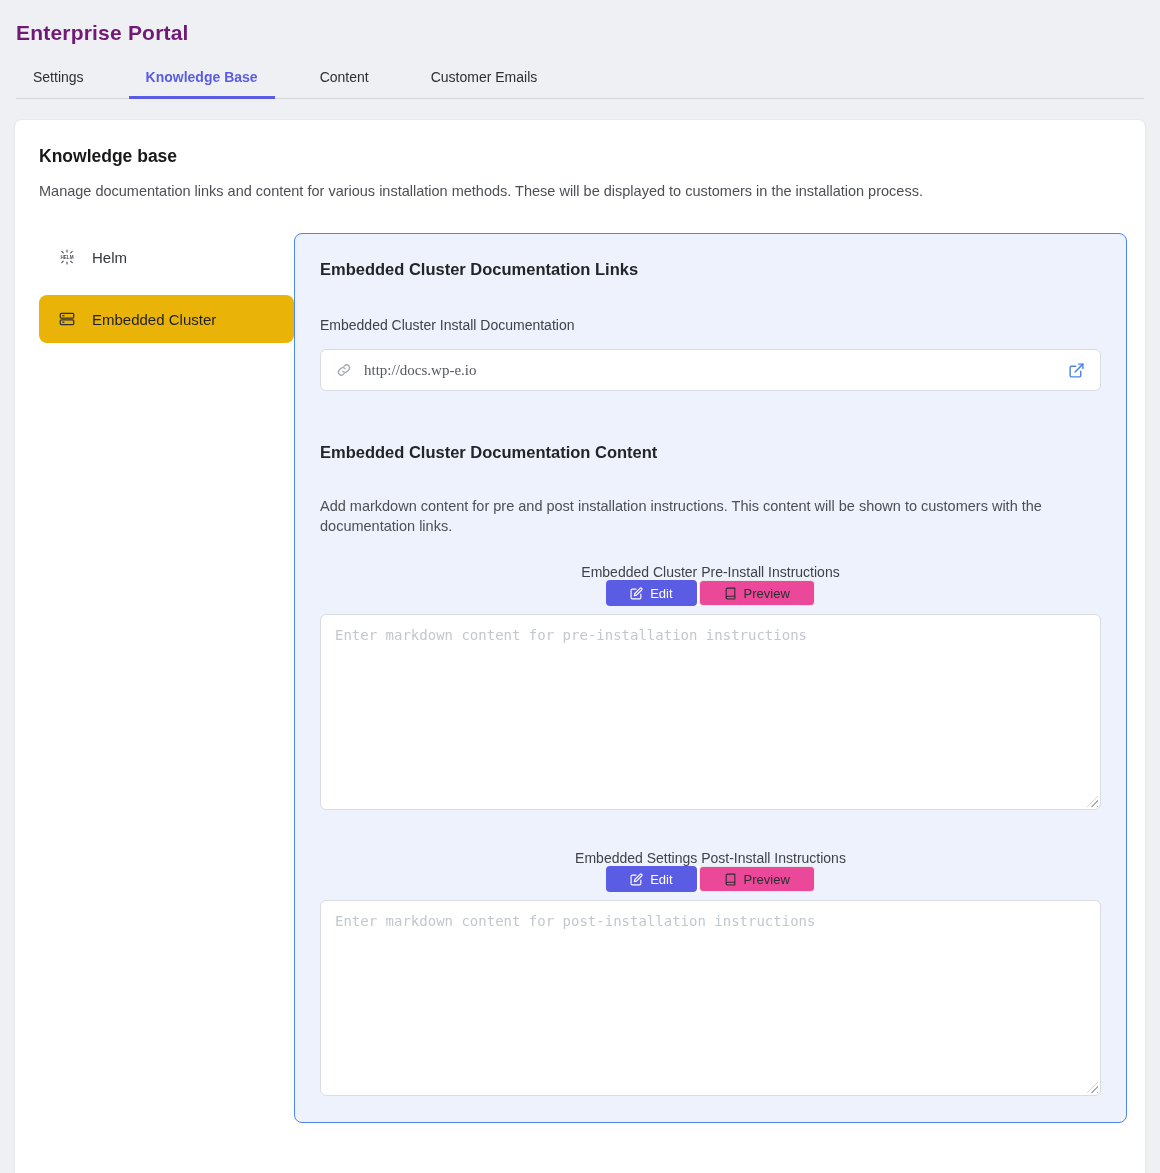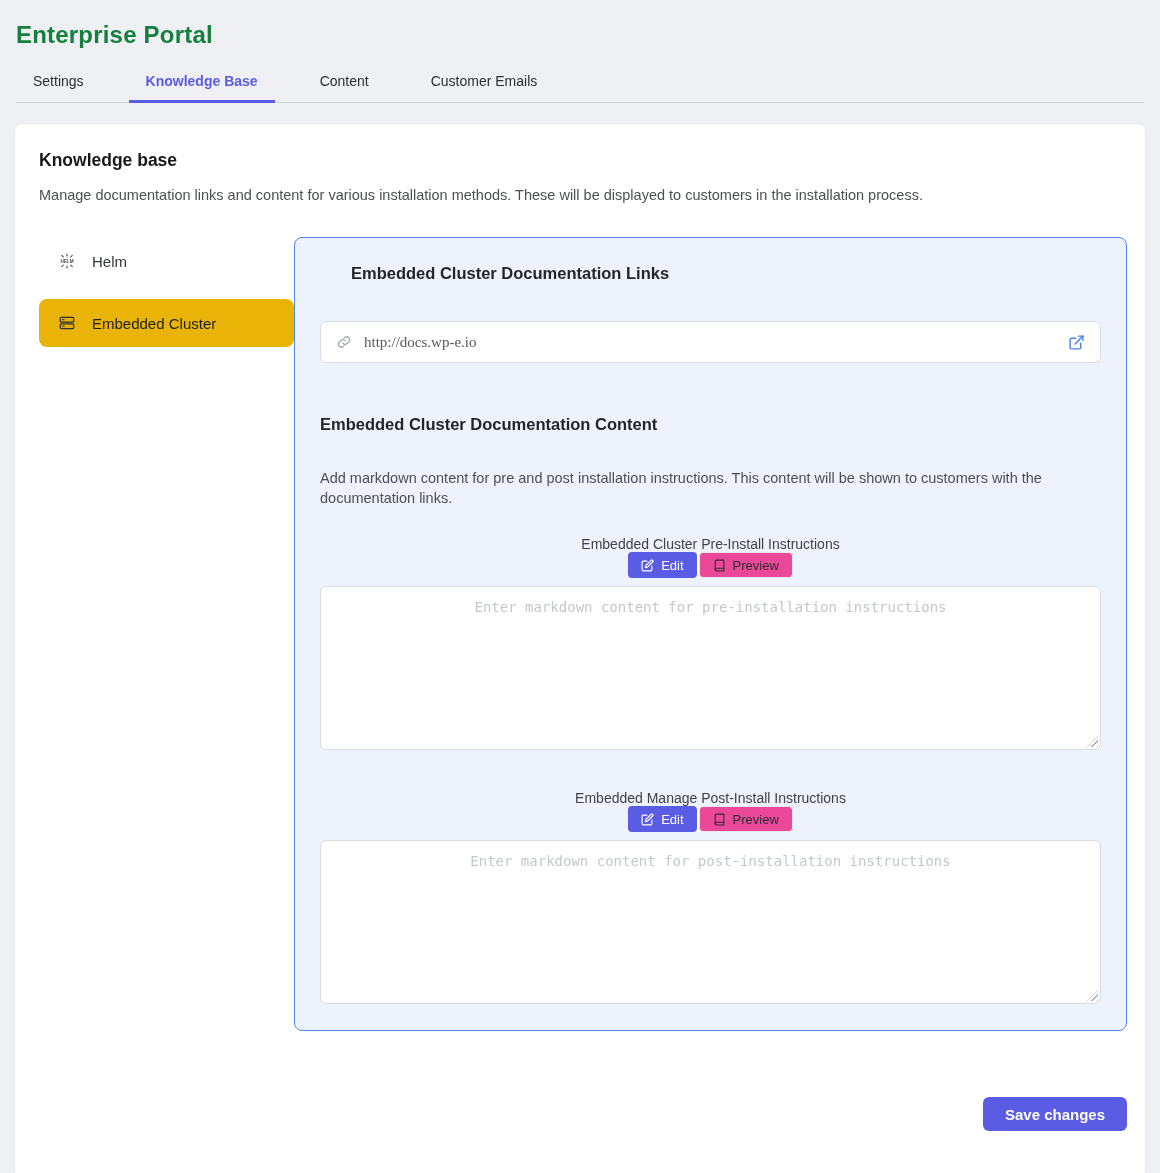--- a/index.html
+++ b/index.html
@@ -6,21 +6,21 @@
   html, body { width: 1160px; }
   body {
     font-family: "Liberation Sans", sans-serif;
     background: #eef0f3;
     color: #26282c;
   }
   .page { width: 1160px; height: 1173px; overflow: hidden; }
 
   
   .app-header { padding: 21px 16px 0 16px; }
-  .app-title { font-size: 24px; font-weight: 700; color: #15803d; letter-spacing: .2px; }
+  .app-title { font-size: 21px; font-weight: 700; color: #701a75; letter-spacing: .2px; }
   .tab-bar {
     display: flex; gap: 28px; margin-top: 15px;
     border-bottom: 1px solid #d5d7db;
     padding: 0 0 0 0;
   }
   .tab {
     padding: 9px 17px 11px 17px;
     font-size: 14px; color: #2c2e33; cursor: pointer;
     border-bottom: 3px solid transparent;
     margin-bottom: -1px; white-space: nowrap;
@@ -56,21 +56,21 @@
 
   
   .docs-panel {
     flex: 1;
     background: #edf2fc;
     border: 1px solid #4d86f2;
     border-radius: 8px;
     padding: 26px 25px;
     align-self: flex-start;
   }
-  .panel-heading { font-size: 16.5px; font-weight: 700; color: #232528; margin-left: 31px; }
+  .panel-heading { font-size: 16.5px; font-weight: 700; color: #232528; }
   .h-links { margin-bottom: 38px; }
   .field-label { font-size: 14px; color: #3f4247; }
 
   .url-input-wrap {
     margin-top: 16px; height: 42px;
     background: #fff; border: 1px solid #d9dce1; border-radius: 6px;
     display: flex; align-items: center; gap: 12px; padding: 0 15px;
   }
   .url-input-wrap input {
     flex: 1; border: none; outline: none; background: transparent;
@@ -83,35 +83,35 @@
   .panel-desc { font-size: 14.5px; color: #4c4f54; line-height: 20px; max-width: 760px; margin-bottom: 28px; }
 
   .label-row {
     display: flex; align-items: center; justify-content: space-between;
     margin-bottom: 8px;
     flex-direction: column;
   }
   .toggle-group { display: inline-flex; gap: 2px; background: #fff; border-radius: 5px; }
   .toggle-btn {
     display: inline-flex; align-items: center; gap: 7px;
-    height: 26px; padding: 0 13px;
+    height: 26px; padding: 0 24px;
     font-family: "Liberation Sans", sans-serif;
     font-size: 13px; border-radius: 4px; cursor: pointer; border: none;
   }
   .toggle-btn.on { background: #5b5ce4; color: #fff; }
   .toggle-btn.off { background: #ec4899; color: #2c2e33; border: 1px solid #e6e8ec; }
   .toggle-btn svg { display: block; }
 
   .ta-wrap { position: relative; margin-bottom: 40px; }
   .ta-wrap.last { margin-bottom: 0; }
   textarea {
-    display: block; width: 100%; height: 164px;
+    display: block; width: 100%; height: 196px;
     background: #fff; border: 1px solid #d9dce1; border-radius: 6px;
     padding: 12px 14px; resize: none; outline: none;
-    font-family: "DejaVu Sans Mono", monospace; font-size: 14px; color: #34373c; text-align: center;
+    font-family: "DejaVu Sans Mono", monospace; font-size: 14px; color: #34373c;
   }
   textarea::placeholder { color: #c3c7ce; }
   .resize-handle {
     position: absolute; right: 3px; bottom: 3px; width: 11px; height: 11px;
     background: repeating-linear-gradient(135deg, transparent, transparent 2.6px, #a9adb4 2.6px, #a9adb4 4px);
     clip-path: polygon(100% 0, 0 100%, 100% 100%);
     cursor: nwse-resize;
   }
 
   
@@ -171,20 +171,21 @@
             </svg>
           </span>
           <span>Embedded Cluster</span>
         </div>
       </div>
 
       <div class="docs-panel">
 
         <div class="panel-heading h-links">Embedded Cluster Documentation Links</div>
 
+        <div class="field-label">Embedded Cluster Install Documentation</div>
         <div class="url-input-wrap">
           <span style="display:inline-flex;">
             <svg width="16" height="16" viewBox="0 0 24 24" fill="none" stroke="#a3a8af" stroke-width="1.9" stroke-linecap="round">
               <path d="M10.2 13.8a4.4 4.4 0 0 0 6.5.4l2.6-2.6a4.4 4.4 0 0 0-6.2-6.2l-1.5 1.5"></path>
               <path d="M13.8 10.2a4.4 4.4 0 0 0-6.5-.4l-2.6 2.6a4.4 4.4 0 0 0 6.2 6.2l1.5-1.5"></path>
             </svg>
           </span>
           <input type="text" value="http://docs.wp-e.io" style="">
           <button class="icon-btn">
             <span style="display:inline-flex;">
@@ -222,21 +223,21 @@
               <span>Preview</span>
             </button>
           </div>
         </div>
         <div class="ta-wrap">
           <textarea placeholder="Enter markdown content for pre-installation instructions" style=""></textarea>
           <div class="resize-handle"></div>
         </div>
 
         <div class="label-row">
-          <div class="field-label">Embedded Manage Post-Install Instructions</div>
+          <div class="field-label">Embedded Settings Post-Install Instructions</div>
           <div class="toggle-group">
             <button class="toggle-btn on">
               <span style="display:inline-flex;">
                 <svg width="13" height="13" viewBox="0 0 24 24" fill="none" stroke="#fff" stroke-width="2.1" stroke-linecap="round" stroke-linejoin="round">
                   <path d="M11 4H4a2 2 0 0 0-2 2v14a2 2 0 0 0 2 2h14a2 2 0 0 0 2-2v-7"></path>
                   <path d="M18.5 2.5a2.1 2.1 0 0 1 3 3L12 15l-4 1 1-4z"></path>
                 </svg>
               </span>
               <span>Edit</span>
             </button>

